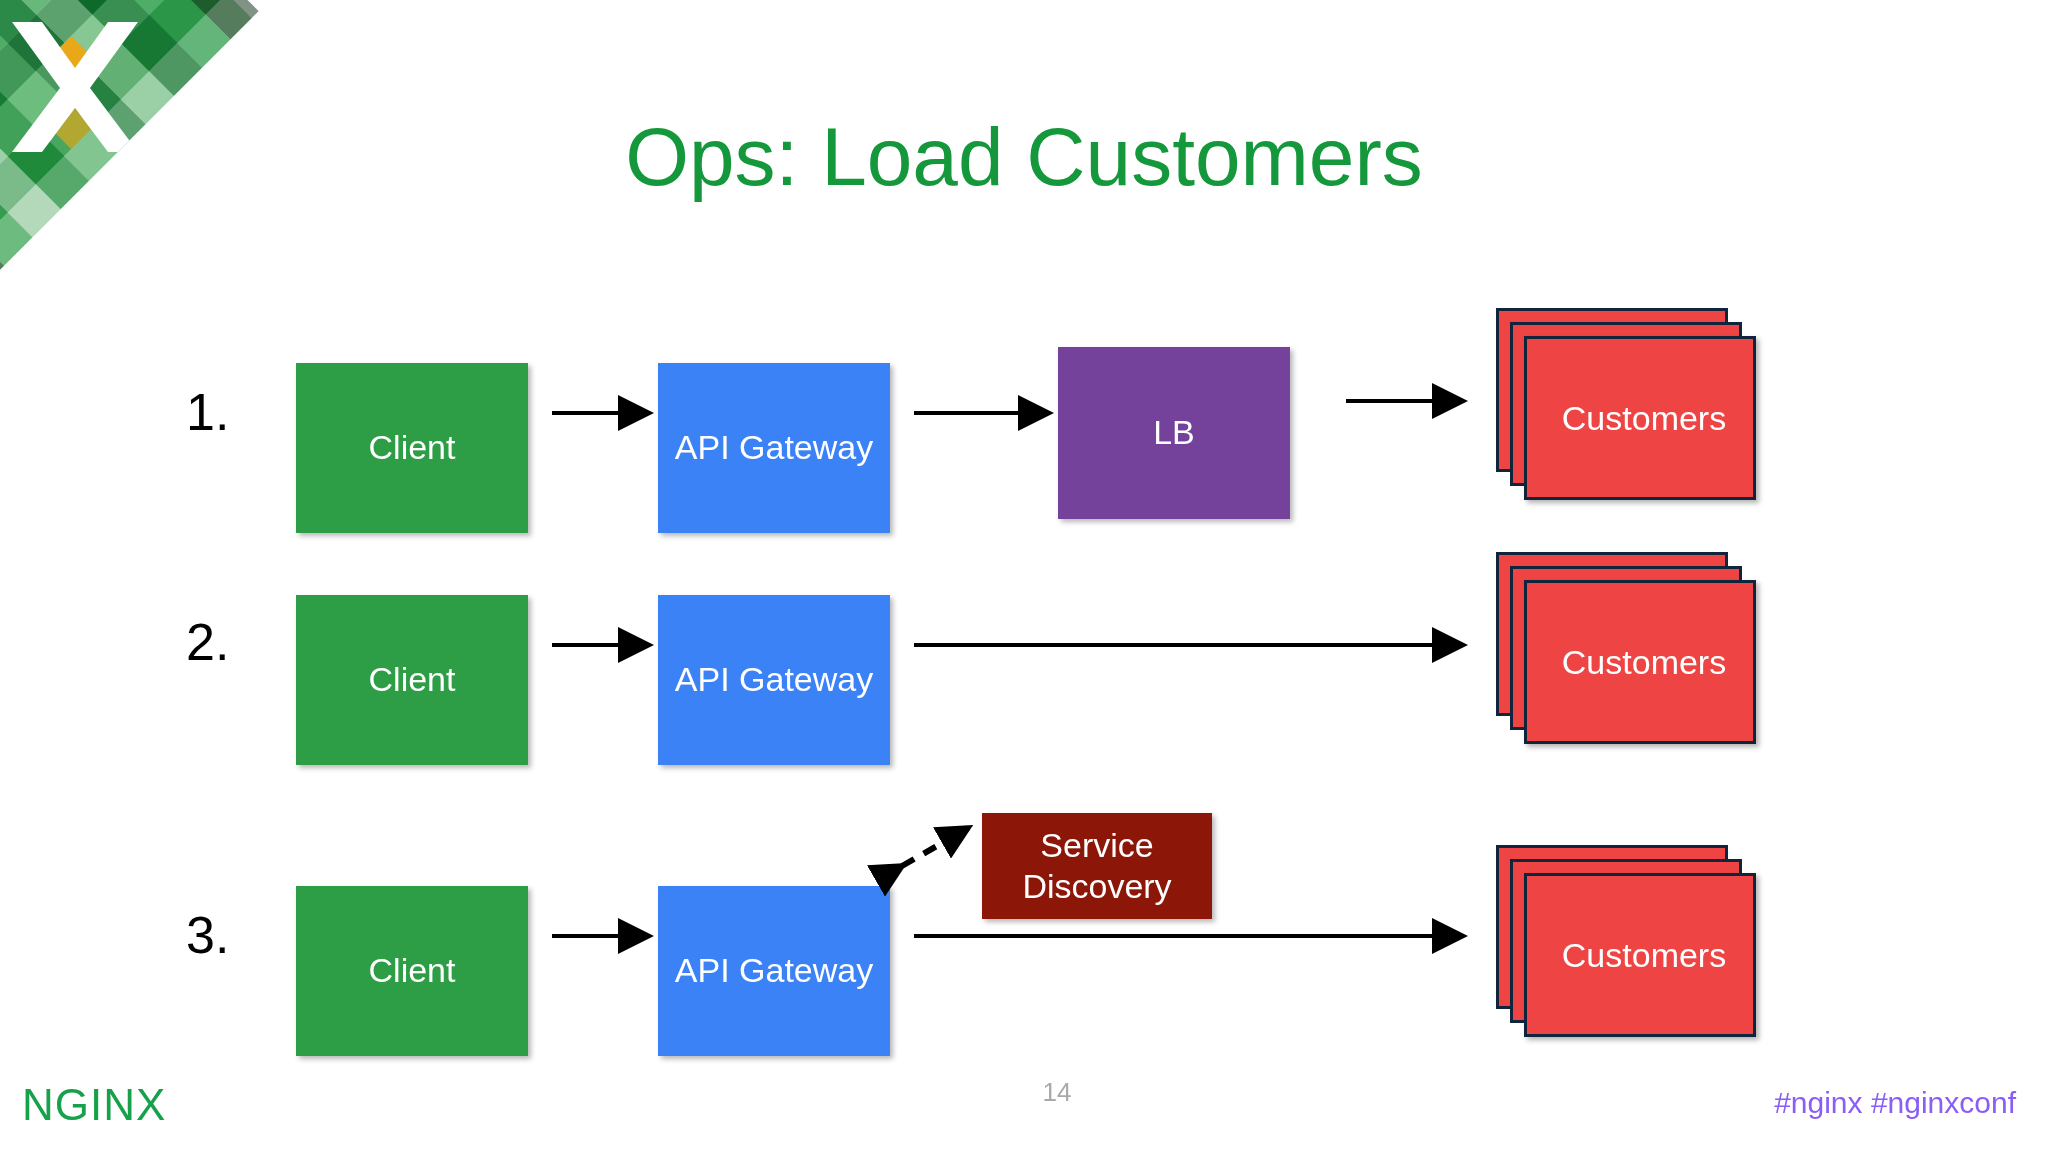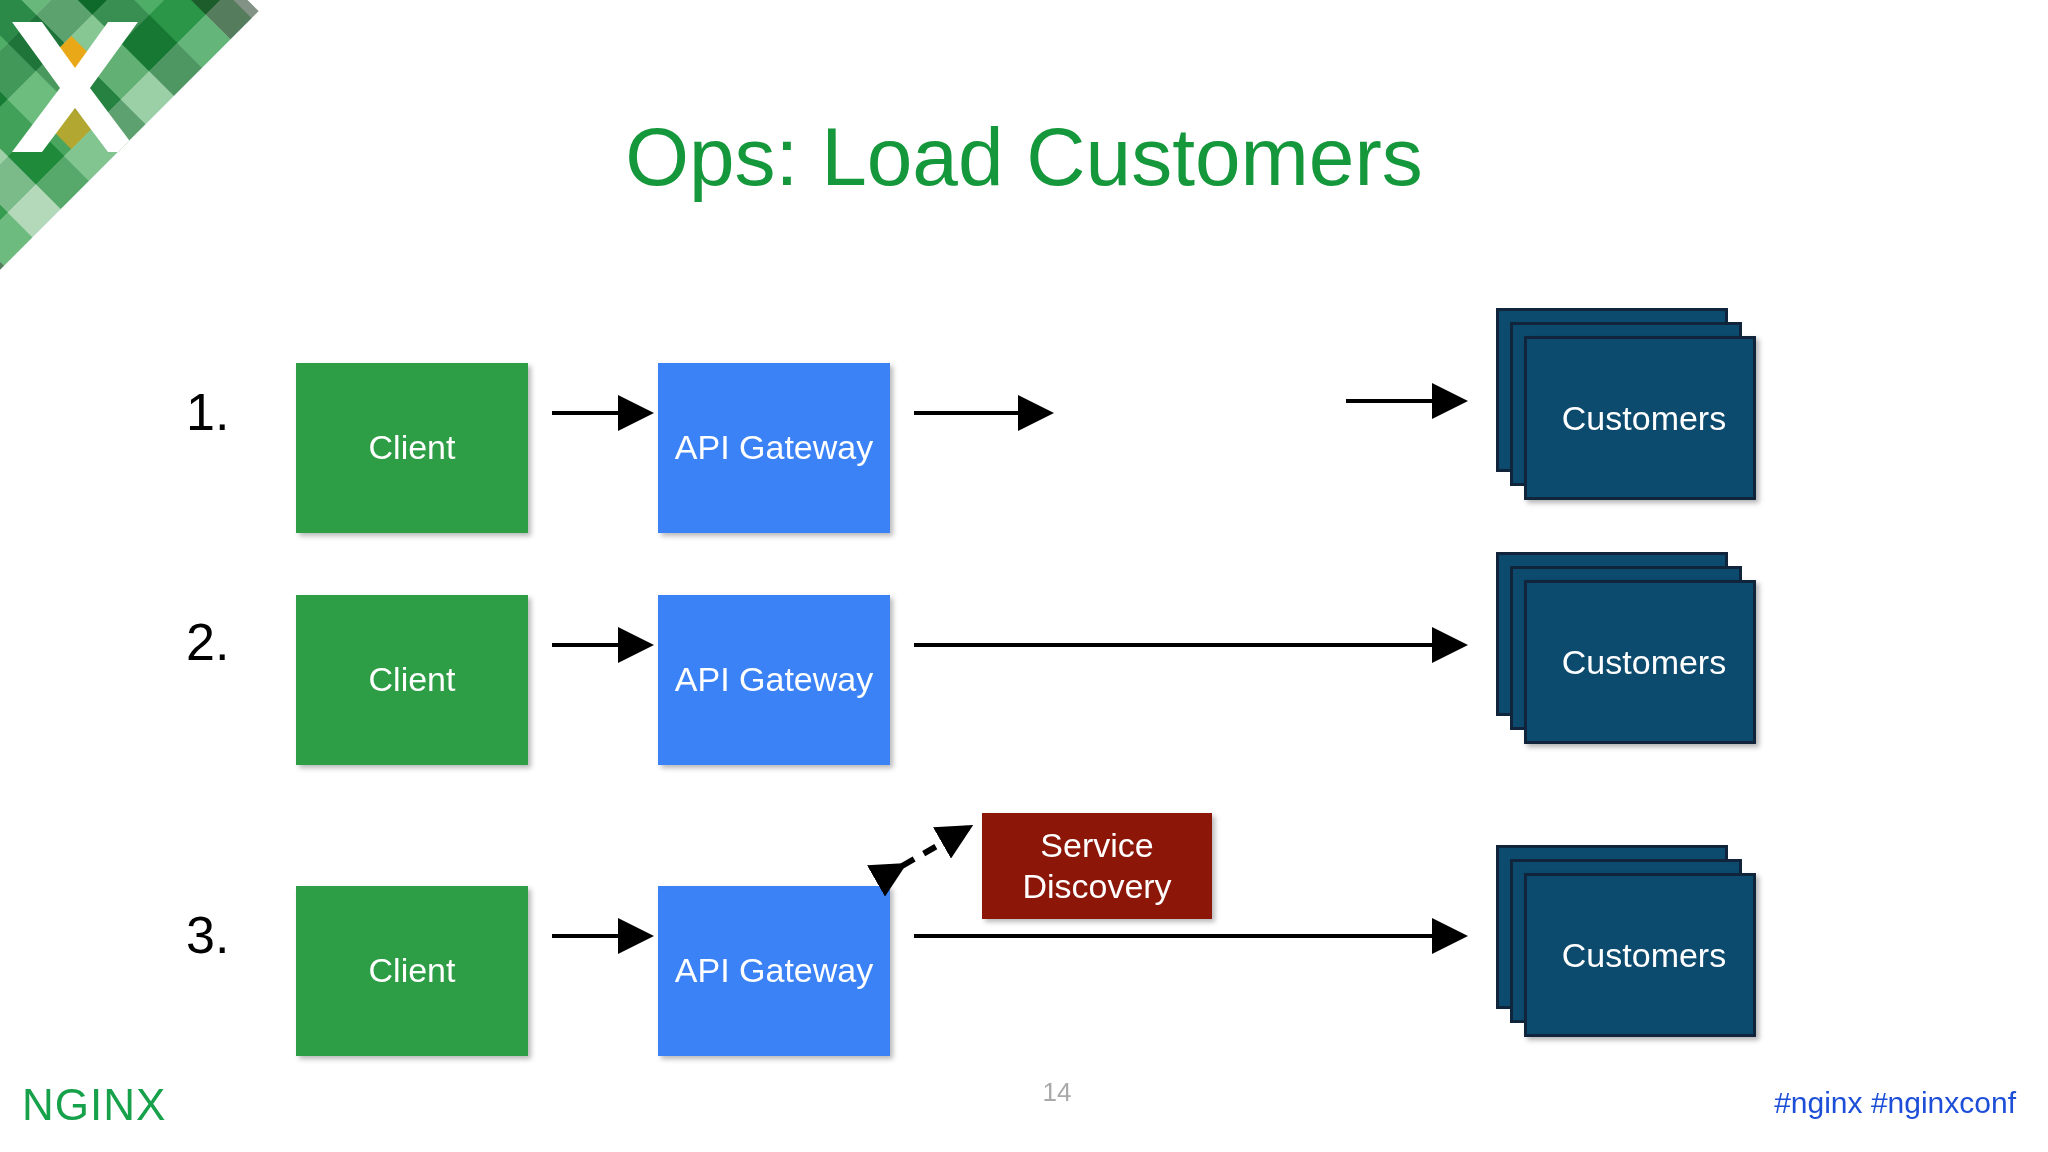--- a/index.html
+++ b/index.html
@@ -73,21 +73,21 @@
   .node-gateway { background: #3b82f6; }
   .node-lb      { background: #74429b; }
   .node-sd      { background: #8c1709; }
 
   
   .customers-stack {
     position: absolute;
   }
   .customers-stack .card {
     position: absolute;
-    background: #0c4a6e;
+    background: #ef4444;
     border: 3px solid #10253c;
     box-sizing: border-box;
     padding-left: 8px;
   }
   .customers-stack .card-back   { left: 0;   top: 0;   }
   .customers-stack .card-mid    { left: 14px; top: 14px; }
   .customers-stack .card-front  {
     left: 28px; top: 28px;
     display: flex;
     align-items: center;
@@ -136,21 +136,21 @@
     text-align: center;
     color: #a9a9a9;
     font-size: 26px;
     font-family: "Liberation Sans", sans-serif;
     margin-left: 33px;
   }
   #footer-hashtags {
     position: absolute;
     right: 32px;
     bottom: 32px;
-    color: #1d4ed8;
+    color: #8b5cf6;
     font-size: 30px;
     font-family: "Liberation Sans", sans-serif;
   }
 </style>
 </head>
 <body>
 
 <div id="corner-decoration">
   <svg width="270" height="270" viewBox="0 0 270 270">
     <defs>
@@ -195,20 +195,21 @@
 <div id="slide-title">Ops: Load Customers</div>
 
 <div id="diagram">
 
   <div class="row-number" style="left:186px; top:382px;">1.</div>
 
   <div class="node node-client" style="left:296px; top:328px; width:232px; height:170px;">Client</div>
 
   <div class="node node-gateway" style="left:658px; top:328px; width:232px; height:170px;">API Gateway</div>
 
+  <div class="node node-lb" style="left:1058px; top:312px; width:232px; height:172px;">LB</div>
 
   <div class="customers-stack" style="left:1496px; top:308px; width:272px; height:192px;">
     <div class="card card-back" style="width:232px; height:164px;"></div>
     <div class="card card-mid" style="width:232px; height:164px;"></div>
     <div class="card card-front" style="width:232px; height:164px;">Customers</div>
   </div>
 
   <div class="row-number" style="left:186px; top:612px;">2.</div>
 
   <div class="node node-client" style="left:296px; top:560px; width:232px; height:170px;">Client</div>

